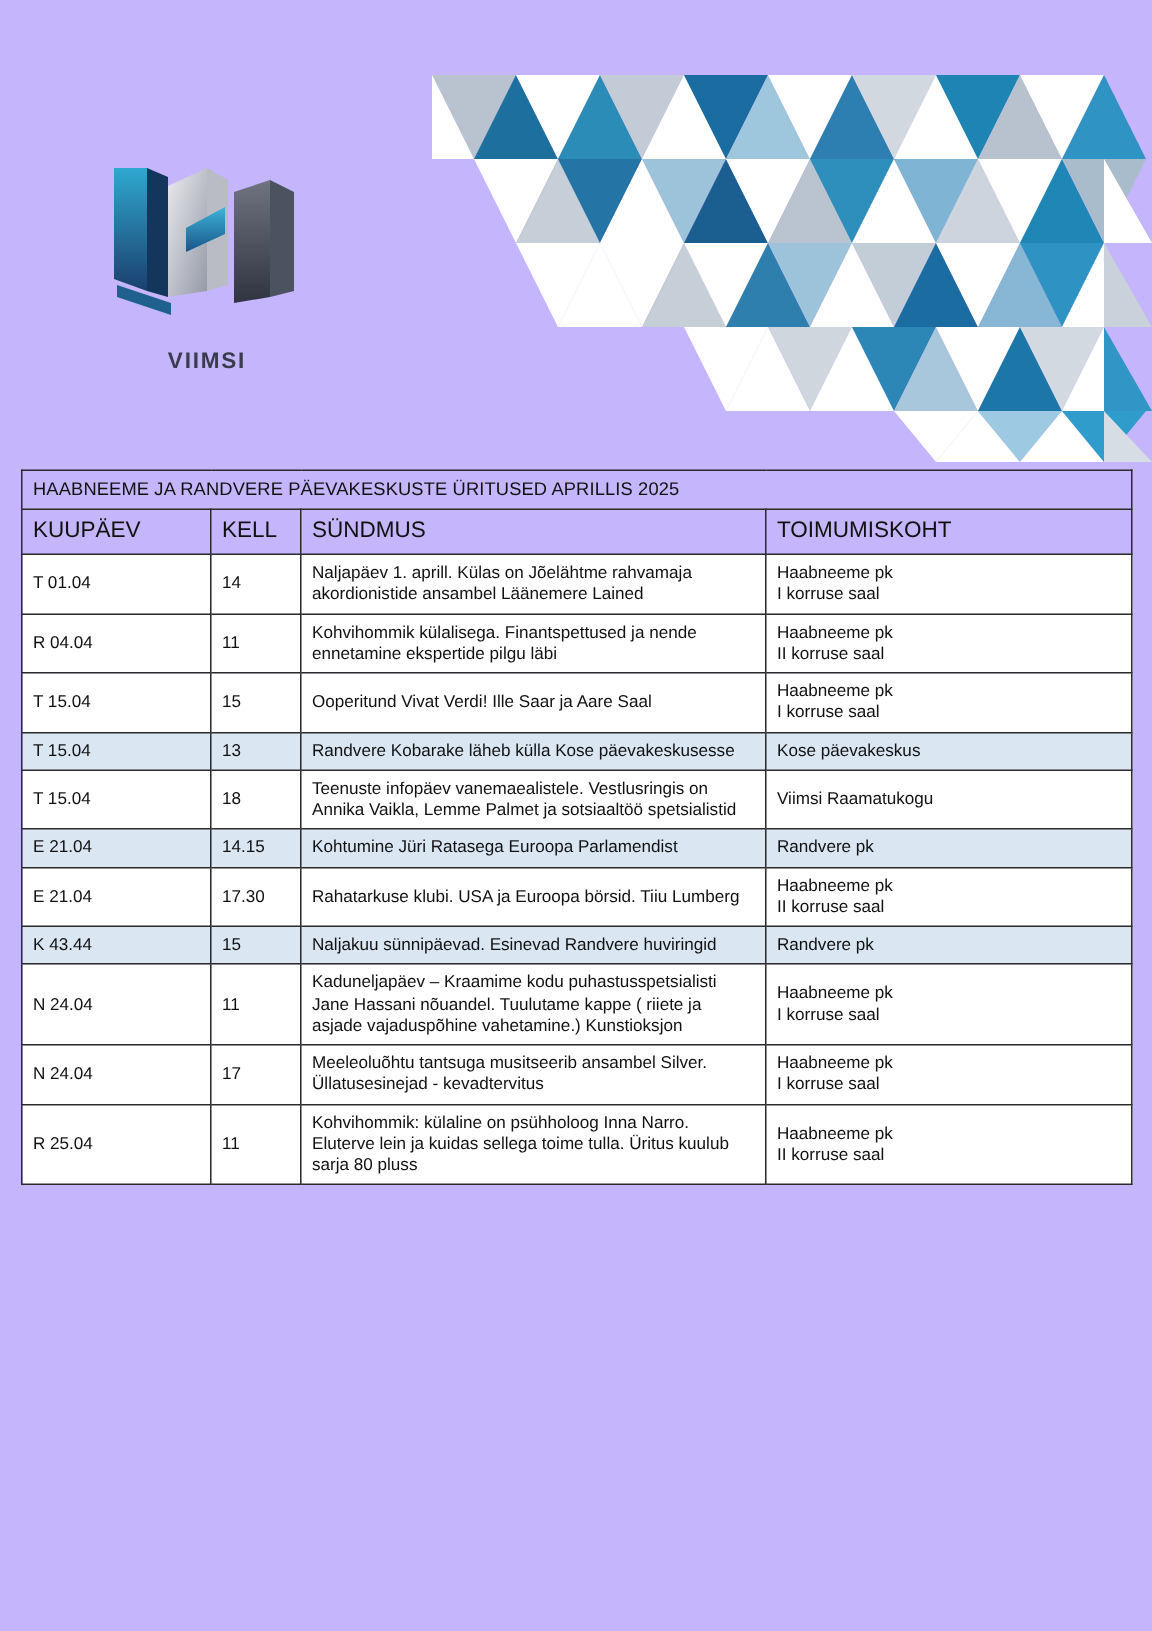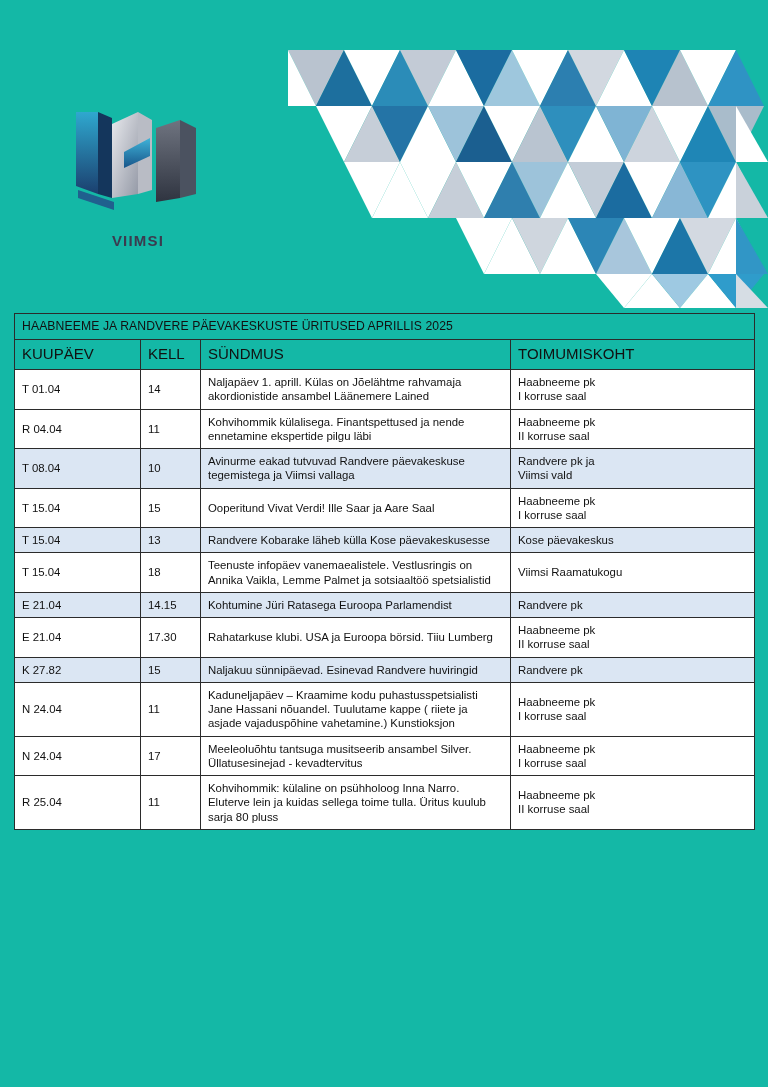--- a/index.html
+++ b/index.html
@@ -9,21 +9,21 @@
     width: 768px;
     height: 1087px;
     background: #ffffff;
     font-family: "Liberation Sans", sans-serif;
   }
   .page {
     position: relative;
     width: 768px;
     height: 1087px;
     overflow: hidden;
-    background: #14b8a6;
+    background: #c4b5fd;
   }
 
   
   .header {
     position: relative;
     height: 300px;
     width: 768px;
   }
   .deco {
     position: absolute;
@@ -246,26 +246,20 @@
             <td class="ctr">14</td>
             <td>Naljapäev 1. aprill. Külas on Jõelähtme rahvamaja akordionistide ansambel Läänemere Lained</td>
             <td>Haabneeme pk<br>I korruse saal</td>
           </tr>
           <tr class="plain">
             <td>R 04.04</td>
             <td class="ctr">11</td>
             <td>Kohvihommik külalisega. Finantspettused ja nende ennetamine ekspertide pilgu läbi</td>
             <td>Haabneeme pk<br>II korruse saal</td>
           </tr>
-          <tr class="alt">
-            <td>T 08.04</td>
-            <td class="ctr">10</td>
-            <td>Avinurme eakad tutvuvad Randvere päevakeskuse tegemistega ja Viimsi vallaga</td>
-            <td>Randvere pk ja<br>Viimsi vald</td>
-          </tr>
           <tr class="plain">
             <td>T 15.04</td>
             <td class="ctr">15</td>
             <td>Ooperitund Vivat Verdi! Ille Saar  ja Aare Saal</td>
             <td>Haabneeme pk<br>I korruse saal</td>
           </tr>
           <tr class="alt">
             <td>T 15.04</td>
             <td class="ctr">13</td>
             <td>Randvere Kobarake läheb külla Kose päevakeskusesse</td>
@@ -283,21 +277,21 @@
             <td>Kohtumine Jüri Ratasega Euroopa Parlamendist</td>
             <td>Randvere pk</td>
           </tr>
           <tr class="plain">
             <td>E 21.04</td>
             <td class="ctr">17.30</td>
             <td>Rahatarkuse klubi. USA ja Euroopa börsid. Tiiu Lumberg</td>
             <td>Haabneeme pk<br>II korruse saal</td>
           </tr>
           <tr class="alt">
-            <td>K 27.82</td>
+            <td>K 43.44</td>
             <td class="ctr">15</td>
             <td>Naljakuu sünnipäevad. Esinevad Randvere huviringid</td>
             <td>Randvere pk</td>
           </tr>
           <tr class="plain">
             <td>N 24.04</td>
             <td class="ctr">11</td>
             <td>Kaduneljapäev – Kraamime kodu puhastusspetsialisti Jane Hassani nõuandel. Tuulutame kappe ( riiete ja asjade vajaduspõhine vahetamine.) Kunstioksjon</td>
             <td>Haabneeme pk<br>I korruse saal</td>
           </tr>

